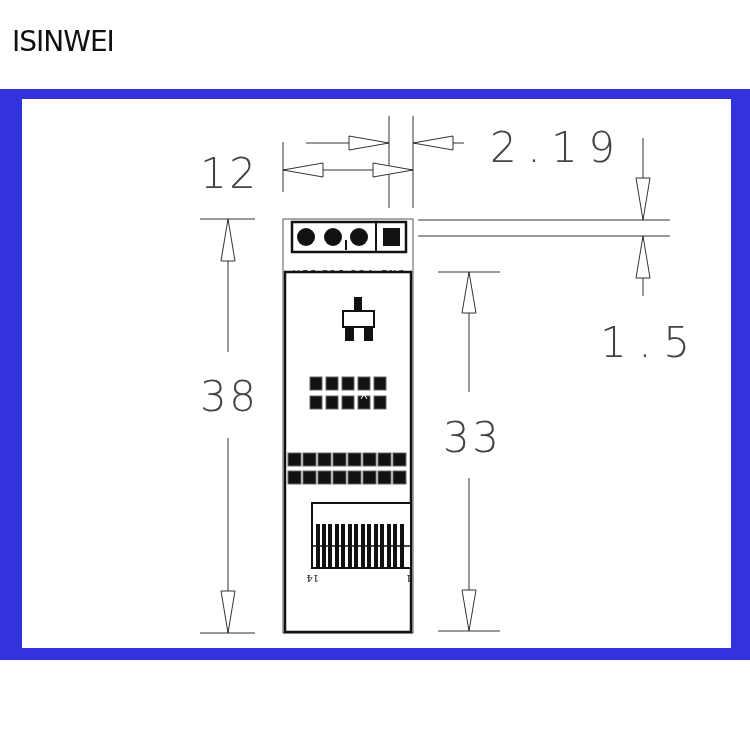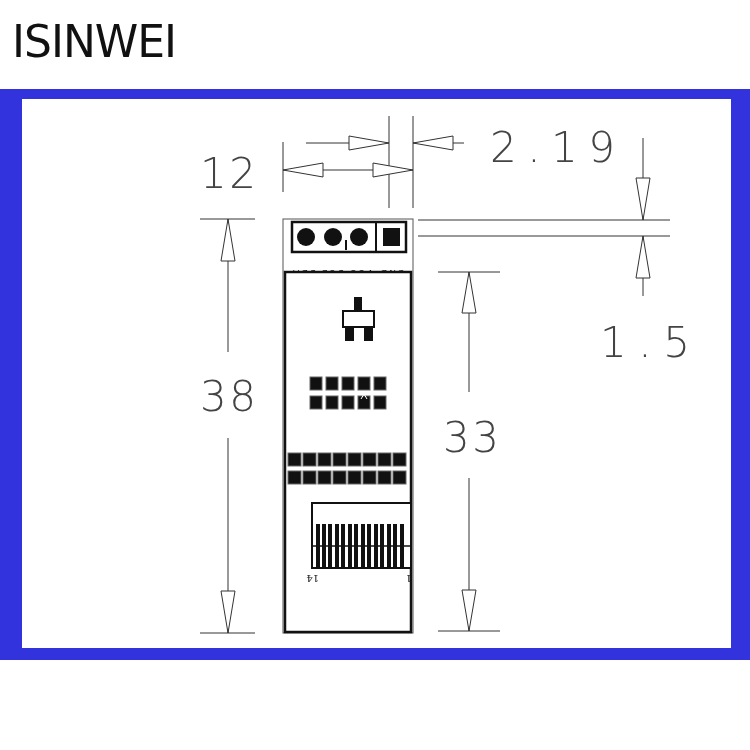--- a/index.html
+++ b/index.html
@@ -1,17 +1,17 @@
 <!DOCTYPE html>
 <html><head>
   <meta charset="utf-8">
   <style>
     html, body { margin: 0; padding: 0; background: #ffffff; }
     body { width: 750px; height: 750px; position: relative; overflow: hidden; font-family: "DejaVu Sans", sans-serif; }
-    .brand { position: absolute; left: 12px; top: 18px; font-family: "DejaVu Sans", sans-serif; font-size: 44px; line-height: 48px; color: #111111; letter-spacing: -1px; font-weight: normal; }
+    .brand { position: absolute; left: 12px; top: 18px; font-family: "DejaVu Sans", sans-serif; font-size: 28px; line-height: 48px; color: #111111; letter-spacing: -1px; font-weight: normal; }
     .frame { position: absolute; left: 0; top: 89px; width: 750px; height: 571px; background: #3333dd; padding-left: 8px; }
     .canvas { position: absolute; left: 22px; top: 10px; width: 709px; height: 549px; background: #ffffff; }
     svg { position: absolute; left: 0; top: 0; }
     .dim-text { font-family: "DejaVu Sans", sans-serif; font-weight: 200; fill: #444444; }
     .pin-label { font-family: "DejaVu Sans", sans-serif; font-size: 9px; fill: #111111; }
   </style>
 </head>
 <body>
 
 <div class="brand">ISINWEI</div>

